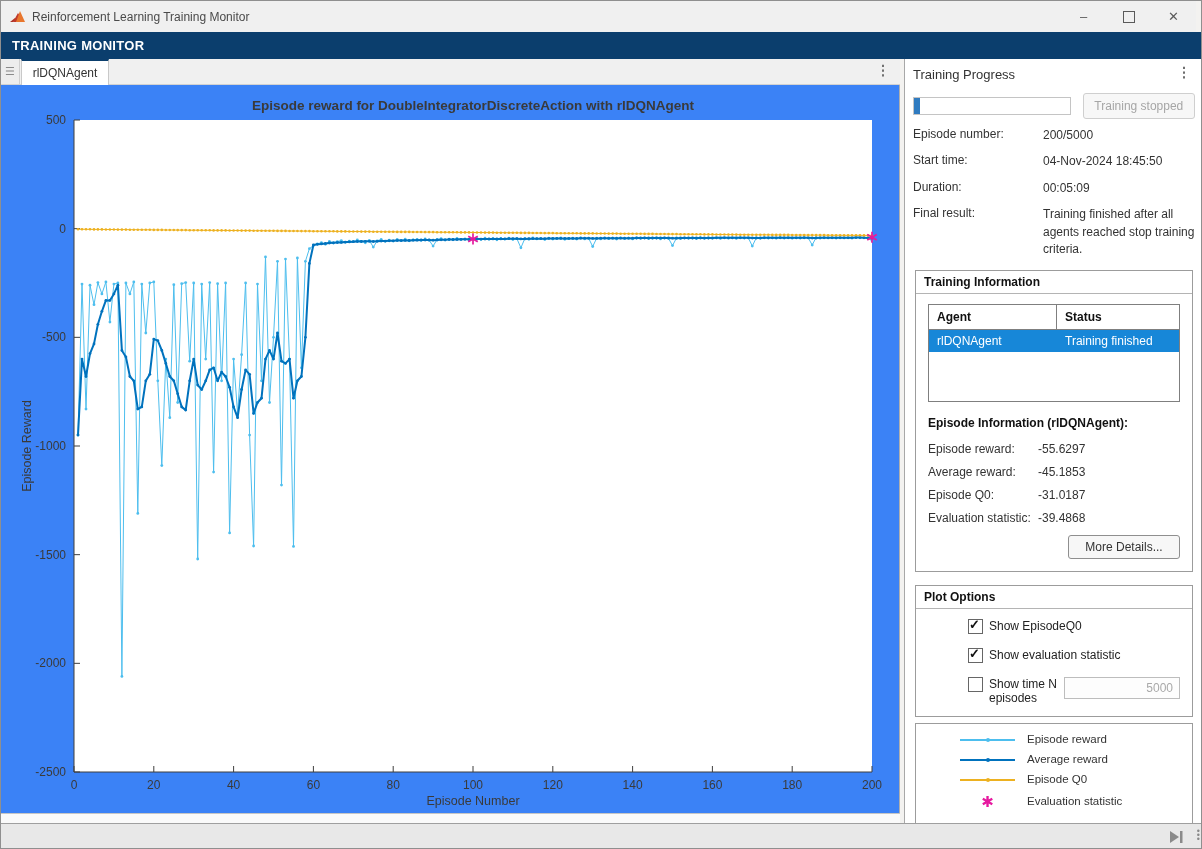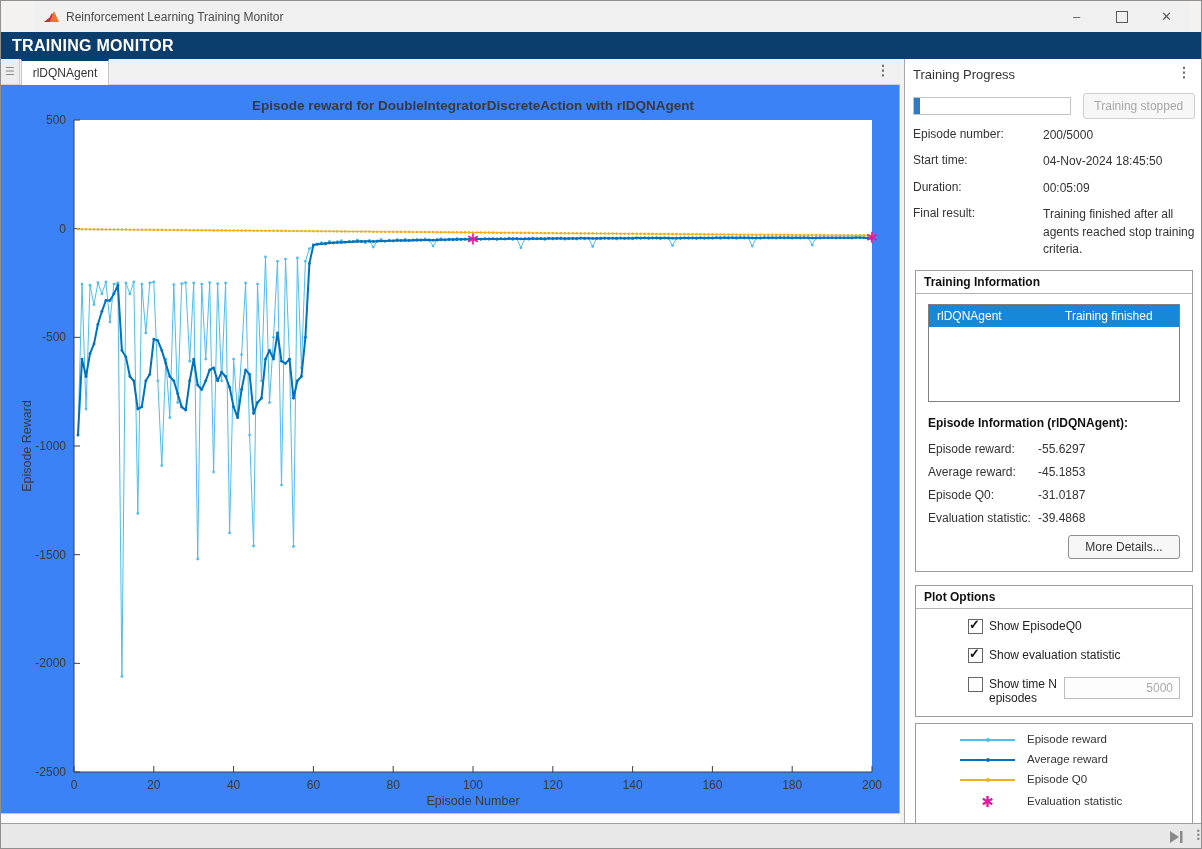--- a/index.html
+++ b/index.html
@@ -1,26 +1,26 @@
 <!DOCTYPE html>
 <html><head>
 <meta charset="utf-8">
 <style>
   html,body{margin:0;padding:0;background:#d8d8d8;font-family:"Liberation Sans",sans-serif;}
   .window{position:relative;width:1202px;height:849px;background:#f3f2f0;overflow:hidden;border:1px solid #8f8f8f;box-sizing:border-box;}
   
-  .titlebar{position:absolute;top:0;left:0;right:12px;height:31px;background:#f0f0f0;display:flex;align-items:center;margin-left:34px;}
+  .titlebar{position:absolute;top:0;left:0;right:5px;height:31px;background:#f0f0f0;display:flex;align-items:center;}
   .titlebar .appicon{margin:0 6px 0 9px;display:flex;align-items:center;}
   .titlebar .title{font-size:12px;color:#4a4a4a;}
   .wincontrols{position:absolute;right:0;top:0;height:31px;display:flex;}
   .winbtn{width:45px;height:31px;display:flex;align-items:center;justify-content:center;color:#5a5a5a;font-size:13px;}
   .winbtn .sq{width:10px;height:10px;border:1px solid #5a5a5a;display:inline-block;}
   
   .ribbon{position:absolute;top:31px;left:0;right:0;height:27px;background:#0b3e6d;color:#fff;display:flex;align-items:center;}
-  .ribbon .rtab{font-size:16px;font-weight:bold;letter-spacing:.3px;padding:0 11px;}
+  .ribbon .rtab{font-size:13px;font-weight:bold;letter-spacing:.3px;padding:0 11px;}
   
   .tabstrip{position:absolute;top:58px;left:0;width:899px;height:26px;background:#f0f0f0;border-bottom:1px solid #d2d2d2;box-sizing:border-box;}
   .hambox{position:absolute;left:0;top:0;width:18px;height:25px;background:#ededed;border-right:1px solid #cfcfcf;color:#8a8a8a;font-size:11px;display:flex;align-items:center;justify-content:center;}
   .doctab{position:absolute;left:20px;top:0;width:88px;height:26px;background:#ffffff;border-top:2px solid #0b3e6d;border-left:1px solid #c9c9c9;border-right:1px solid #c9c9c9;box-sizing:border-box;font-size:12px;color:#333;display:flex;align-items:center;justify-content:center;}
   .strip-dots{position:absolute;right:10px;top:3px;color:#707070;font-size:14px;font-weight:bold;}
   
   .figure{position:absolute;top:84px;left:0;width:899px;height:728px;background:#3b82f6;border-right:1px solid #aeaeae;box-sizing:border-box;}
   .leftgap{position:absolute;top:812px;left:0;width:899px;height:10px;background:#fafafa;border-top:1px solid #c6c6c6;box-sizing:border-box;}
   
   .rightpanel{position:absolute;top:58px;left:903px;width:299px;height:764px;background:#ffffff;border-left:1px solid #a8a8a8;box-sizing:border-box;overflow:hidden;}
@@ -787,20 +787,24 @@
         <div class="frow">
           <span class="flabel">Final result:</span>
           <span class="fvalue" style="width: 150px;">Training finished after all agents reached stop training criteria.</span>
         </div>
       </div>
 
     <div class="frame frame1">
       <div class="frame-h">Training Information</div>
       <div class="frame-body">
         <div class="tbl">
+          <div class="tbl-head">
+            <span class="c1">Agent</span>
+            <span class="c2">Status</span>
+          </div>
           <div>
               <div class="tbl-row">
                 <span class="c1">rlDQNAgent</span>
                 <span class="c2">Training finished</span>
               </div>
             </div>
         </div>
         <div class="ep-h">Episode Information (rlDQNAgent):</div>
         <div>
             <div class="ifrow">

